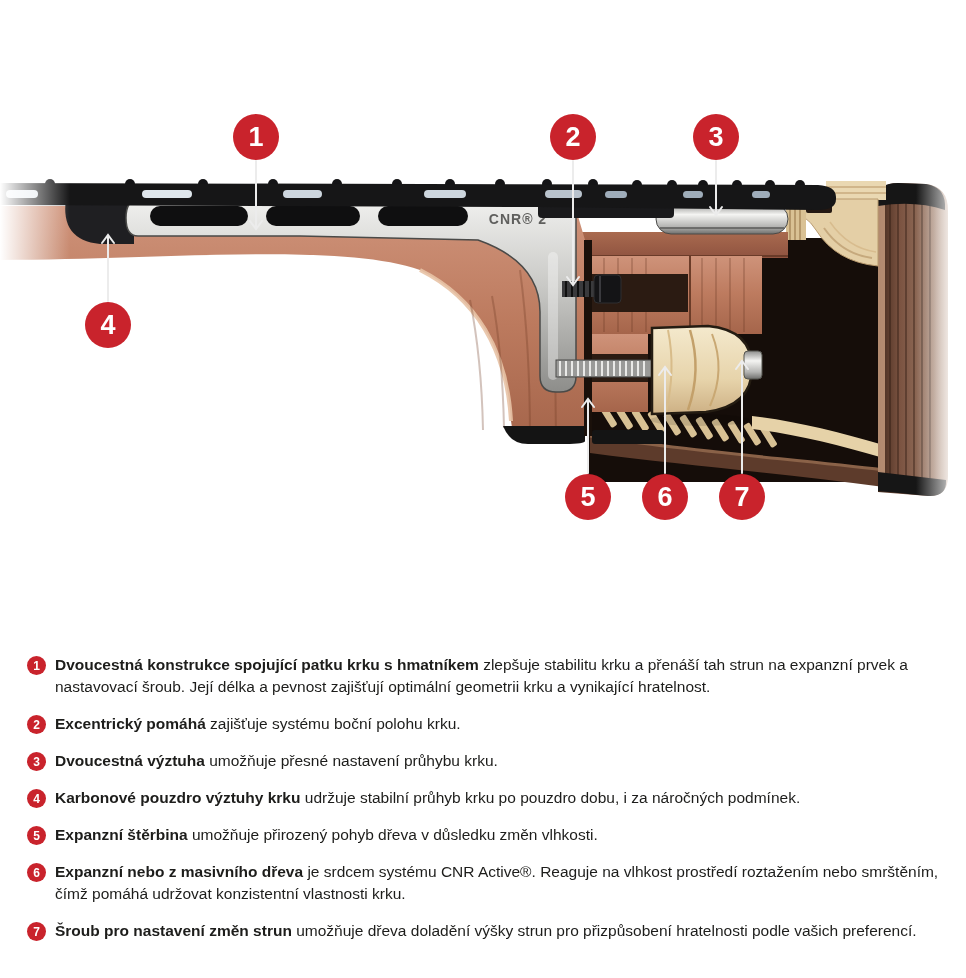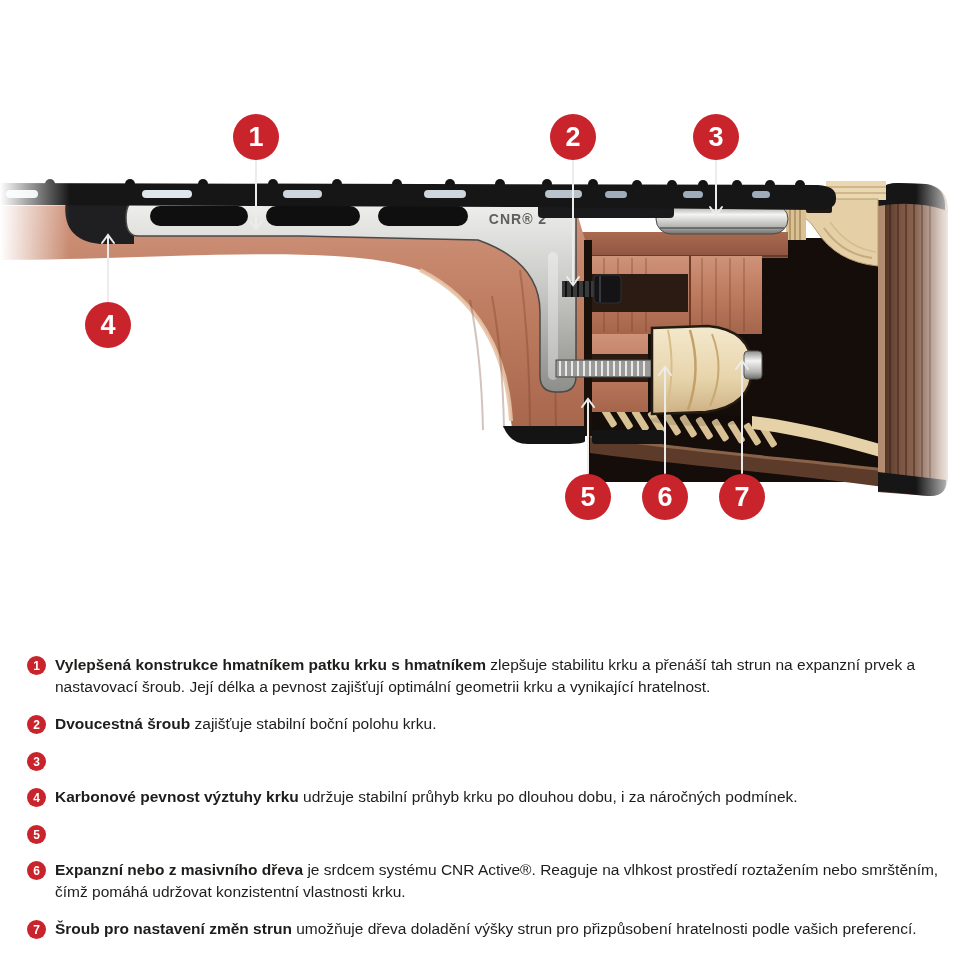--- a/index.html
+++ b/index.html
@@ -292,43 +292,45 @@
     </div>
   <div class="callout c7">
       <span>7</span>
     </div>
 
   <div class="legend">
     <div class="legend-item">
       <span class="badge">
           <span>1</span>
         </span>
-      <p><b>Vylepšená konstrukce hmatníkem patku krku s hmatníkem</b> <span>zlepšuje stabilitu krku a přenáší tah strun na expanzní prvek a nastavovací šroub. Její délka a pevnost zajišťují optimální geometrii krku a vynikající hratelnost.</span></p>
+      <p><b>Dvoucestná konstrukce spojující patku krku s hmatníkem</b> <span>zlepšuje stabilitu krku a přenáší tah strun na expanzní prvek a nastavovací šroub. Její délka a pevnost zajišťují optimální geometrii krku a vynikající hratelnost.</span></p>
     </div>
     <div class="legend-item">
       <span class="badge">
           <span>2</span>
         </span>
-      <p><b>Dvoucestná šroub</b> <span>zajišťuje stabilní boční polohu krku.</span></p>
+      <p><b>Excentrický pomáhá</b> <span>zajišťuje systému boční polohu krku.</span></p>
     </div>
     <div class="legend-item">
       <span class="badge">
           <span>3</span>
         </span>
+      <p><b>Dvoucestná výztuha</b> <span>umožňuje přesné nastavení průhybu krku.</span></p>
     </div>
     <div class="legend-item">
       <span class="badge">
           <span>4</span>
         </span>
-      <p><b>Karbonové pevnost výztuhy krku</b> <span>udržuje stabilní průhyb krku po dlouhou dobu, i za náročných podmínek.</span></p>
+      <p><b>Karbonové pouzdro výztuhy krku</b> <span>udržuje stabilní průhyb krku po pouzdro dobu, i za náročných podmínek.</span></p>
     </div>
     <div class="legend-item">
       <span class="badge">
           <span>5</span>
         </span>
+      <p><b>Expanzní štěrbina</b> <span>umožňuje přirozený pohyb dřeva v důsledku změn vlhkosti.</span></p>
     </div>
     <div class="legend-item">
       <span class="badge">
           <span>6</span>
         </span>
       <p><b>Expanzní nebo z masivního dřeva</b> <span>je srdcem systému CNR Active®. Reaguje na vlhkost prostředí roztažením nebo smrštěním, čímž pomáhá udržovat konzistentní vlastnosti krku.</span></p>
     </div>
     <div class="legend-item">
       <span class="badge">
           <span>7</span>

